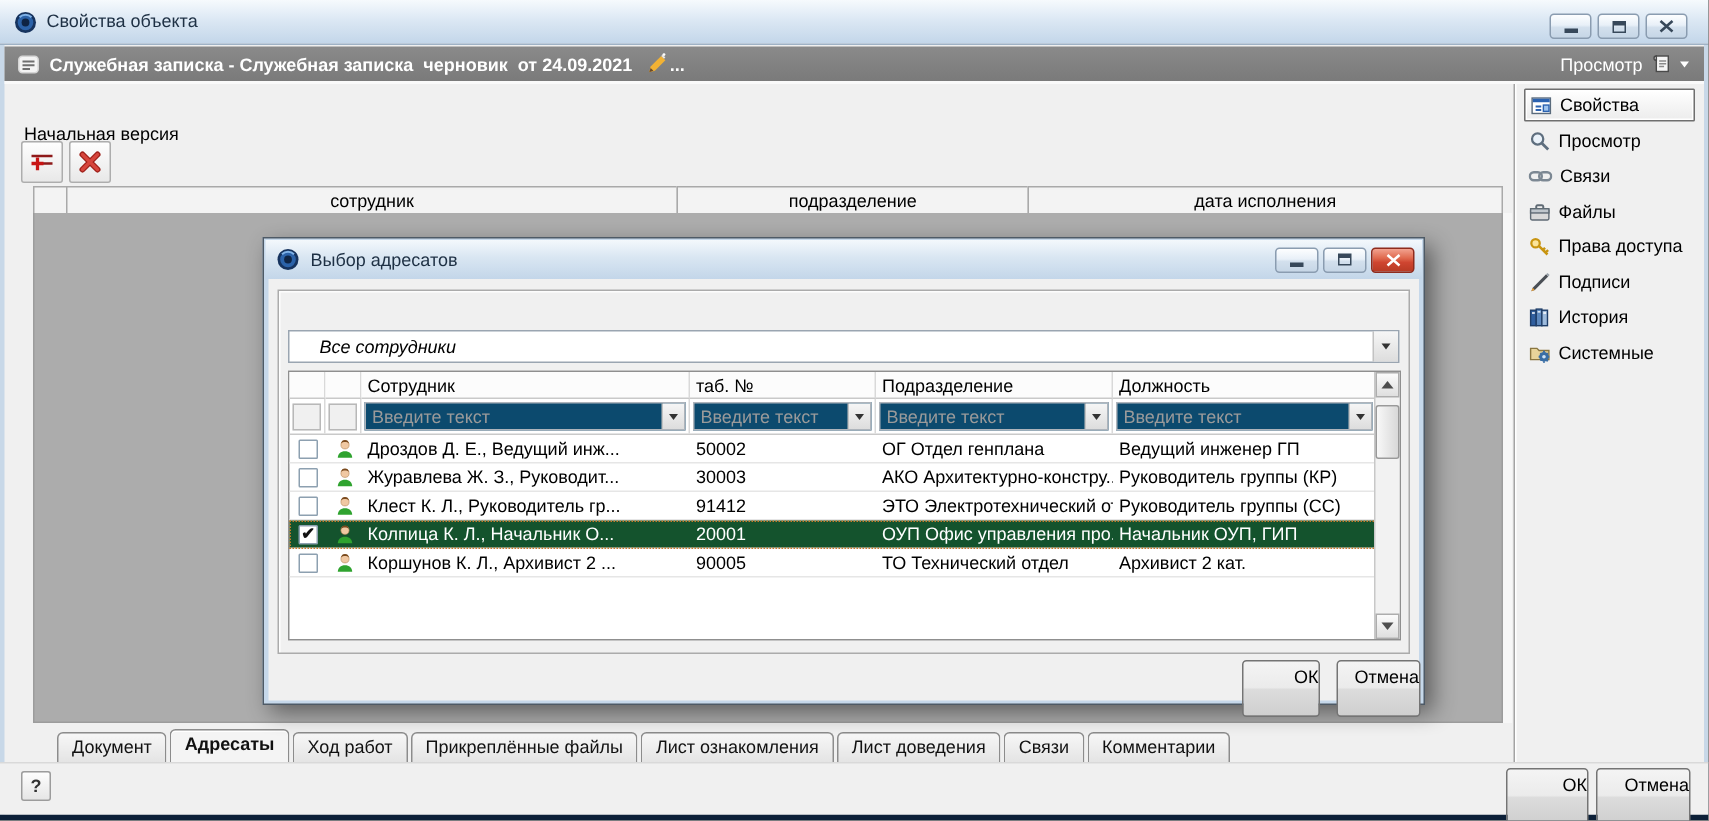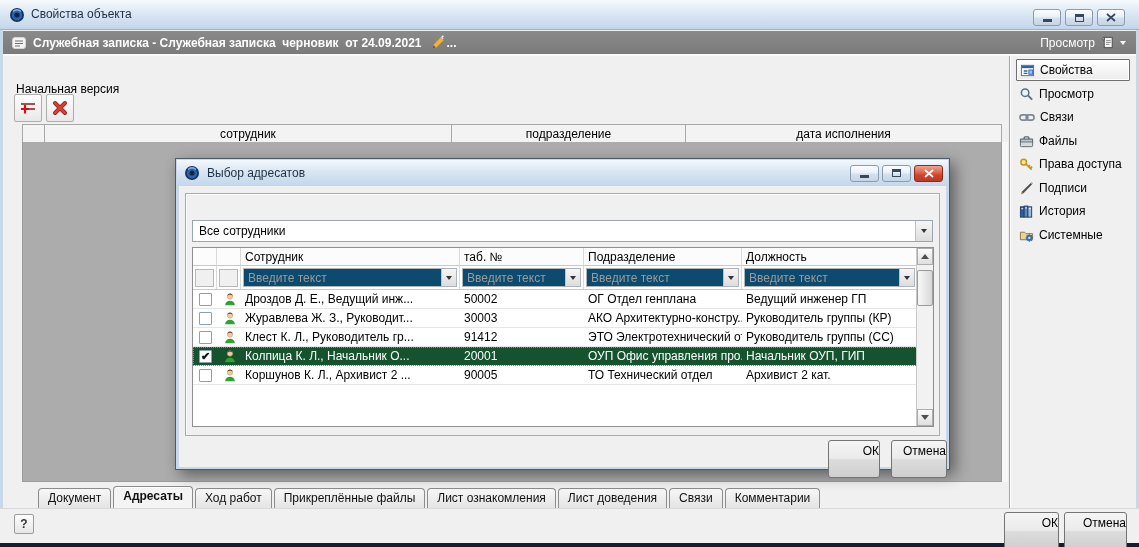--- a/index.html
+++ b/index.html
@@ -77,21 +77,21 @@
     background:linear-gradient(#F3F8FC,#D9E6F2 45%,#C3D6E9); display:flex; align-items:center; }
   .dlg-icon { margin-left:7px; }
   .dlg-title { margin-left:7px; color:#1E3044; }
   .dlg-btns { margin-left:auto; margin-right:5px; display:flex; gap:3px; }
   .dlg-btns .wbtn { width:29px; height:17px; }
   .dlg-body { position:absolute; left:3px; top:27px; width:767px; height:281px; background:#F0F0F0; }
 
   .dlg-panel { position:absolute; left:6px; top:7px; width:755px; height:243px; border:1px solid #ABABAB; background:#F0F0F0; box-shadow:inset 1px 1px 0 #FDFDFD; }
 
   .scope { position:absolute; left:13px; top:34px; width:741px; height:22px; background:#FFF; border:1px solid #9AA5B1; display:flex; align-items:center; }
-  .scope-val { padding-left:6px; }
+  .scope-val { padding-left:20px;font-style:italic; }
   .combo-arrow { margin-left:auto; width:17px; height:100%; border-left:1px solid #C2C2C2;
     background:linear-gradient(#F6F6F6,#DDDDDD); display:flex; align-items:center; justify-content:center; }
   .caret { width:0; height:0; border-left:4px solid transparent; border-right:4px solid transparent; border-top:5px solid #333; }
   .caret.small { border-left-width:3px; border-right-width:3px; border-top-width:4px; }
   .caret.white { border-top-color:#FFF; }
 
   .dlg-table { position:absolute; left:13px; top:61px; width:742px; height:180px; background:#FFF; border:1px solid #8F8F8F; }
   .dtr { display:flex; width:725px; }
   .dcell { overflow:hidden; white-space:nowrap; flex:none; display:flex; align-items:center; }
   .w-cb{width:24px; justify-content:center;} .w-ic{width:24px; justify-content:center;}

